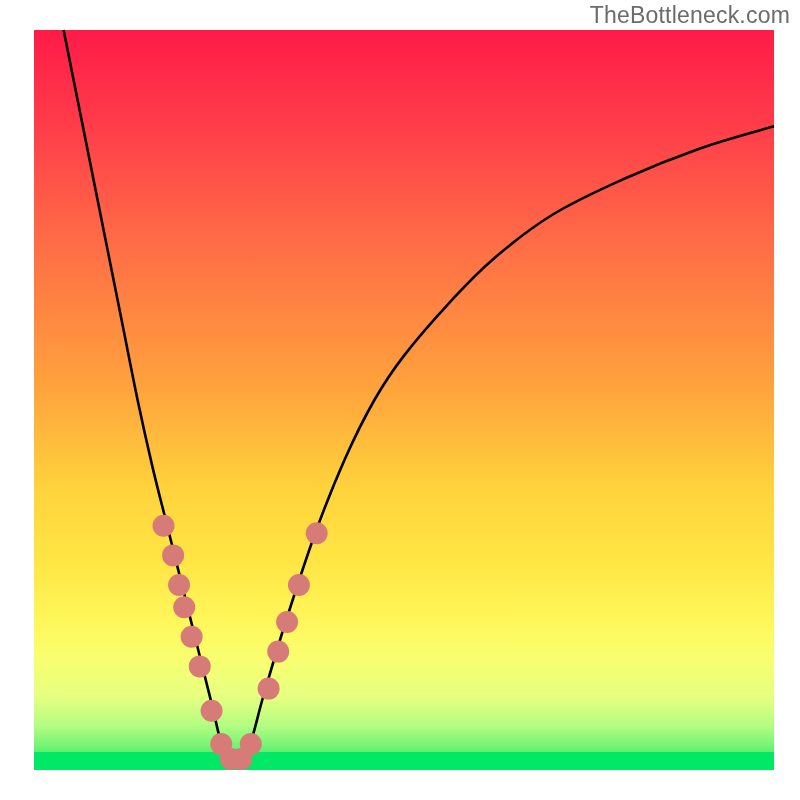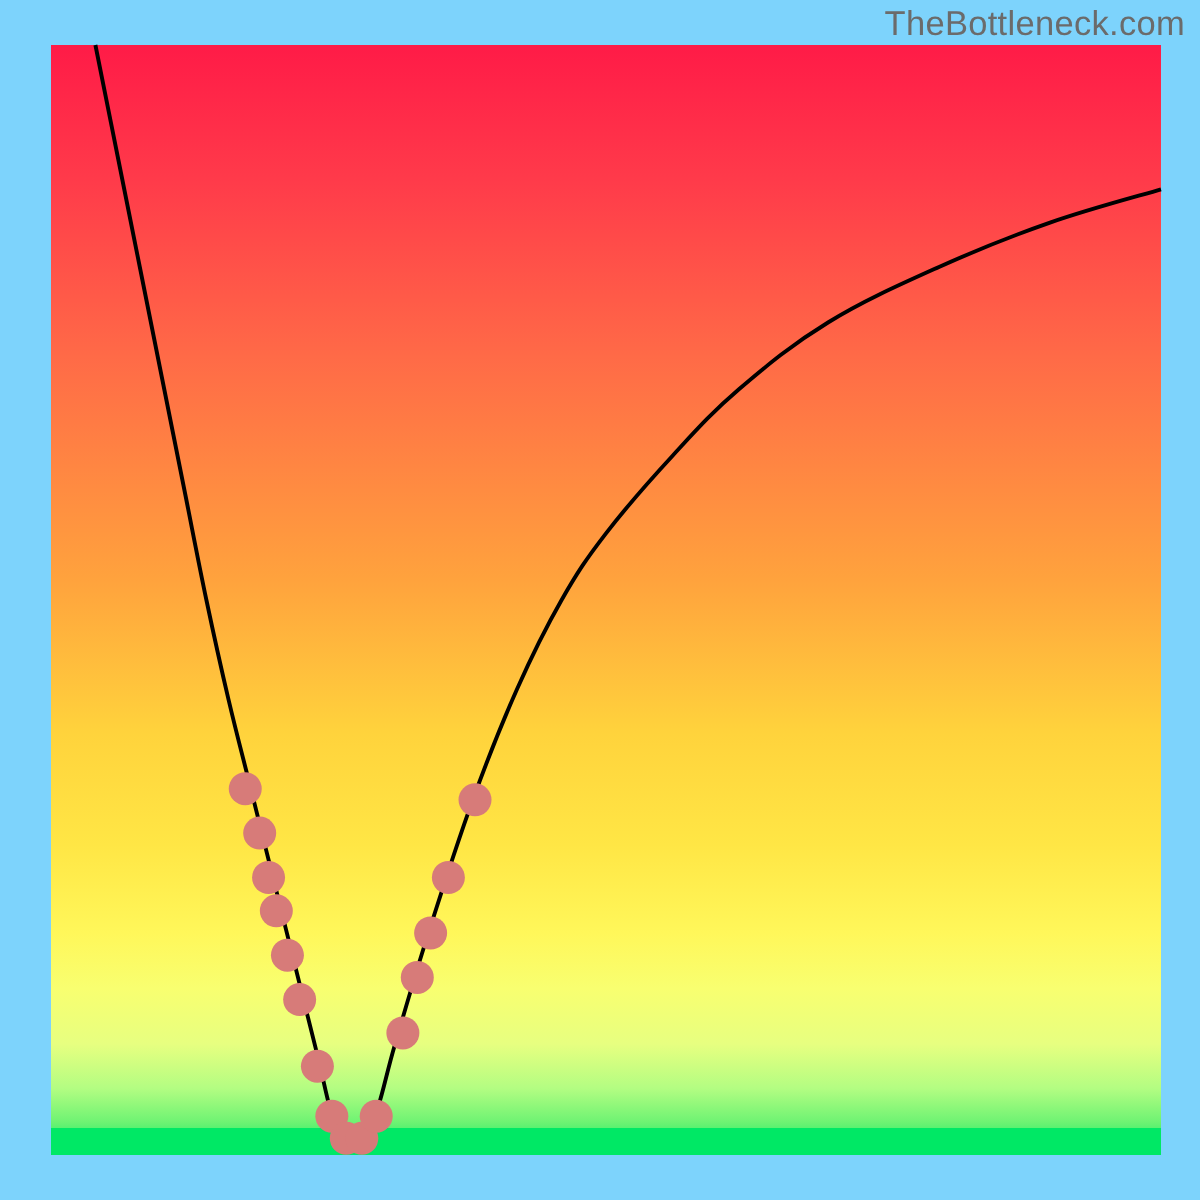--- a/index.html
+++ b/index.html
@@ -10,21 +10,21 @@
     background: #000;
     overflow: hidden;
     font-family: Arial, Helvetica, sans-serif;
   }
   .frame {
     position: absolute;
     left: 0;
     top: 0;
     width: 800px;
     height: 800px;
-    background: #7dd3fc;
+    background: #ffffff;
   }
   .plot {
     position: absolute;
     left: 34px;
     top: 30px;
     width: 740px;
     height: 740px;
     
     background:
       linear-gradient(to top,

